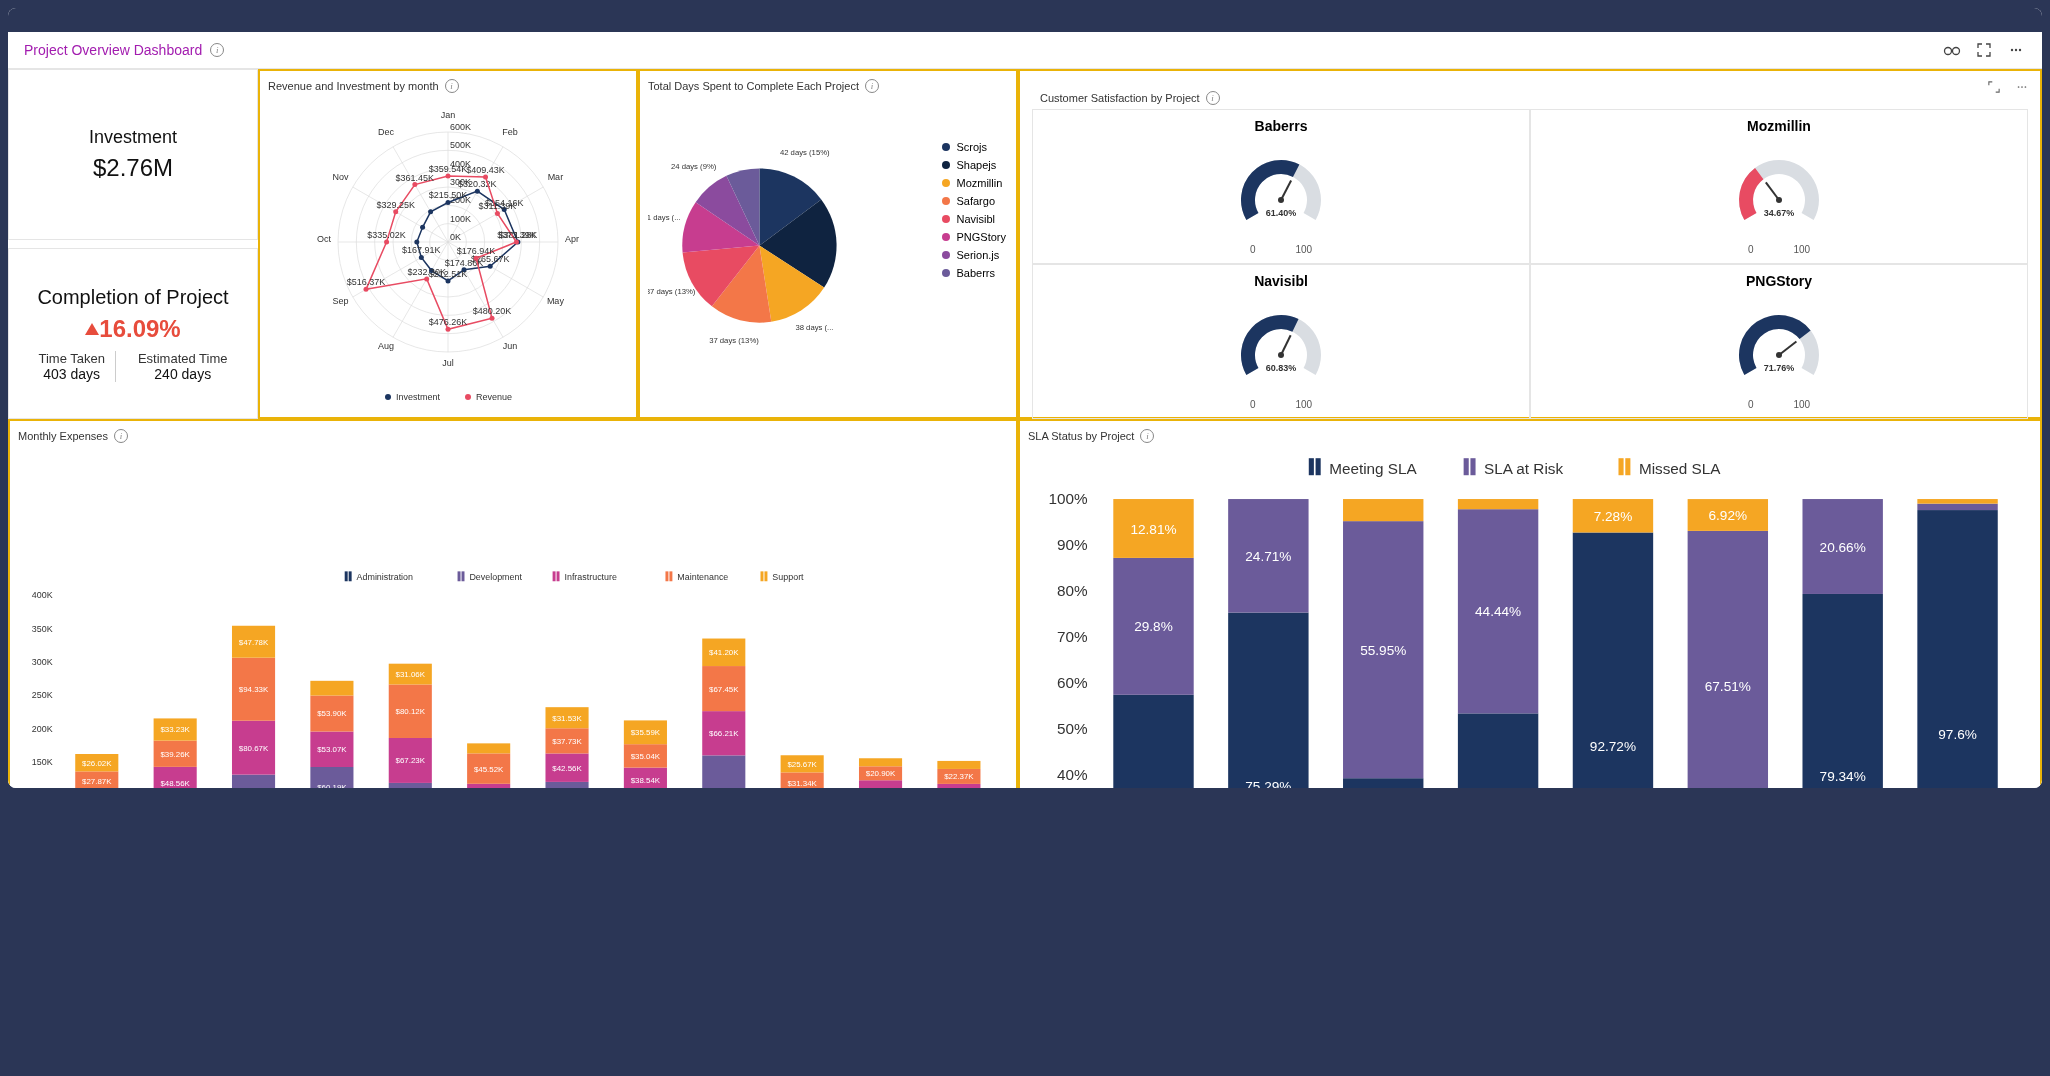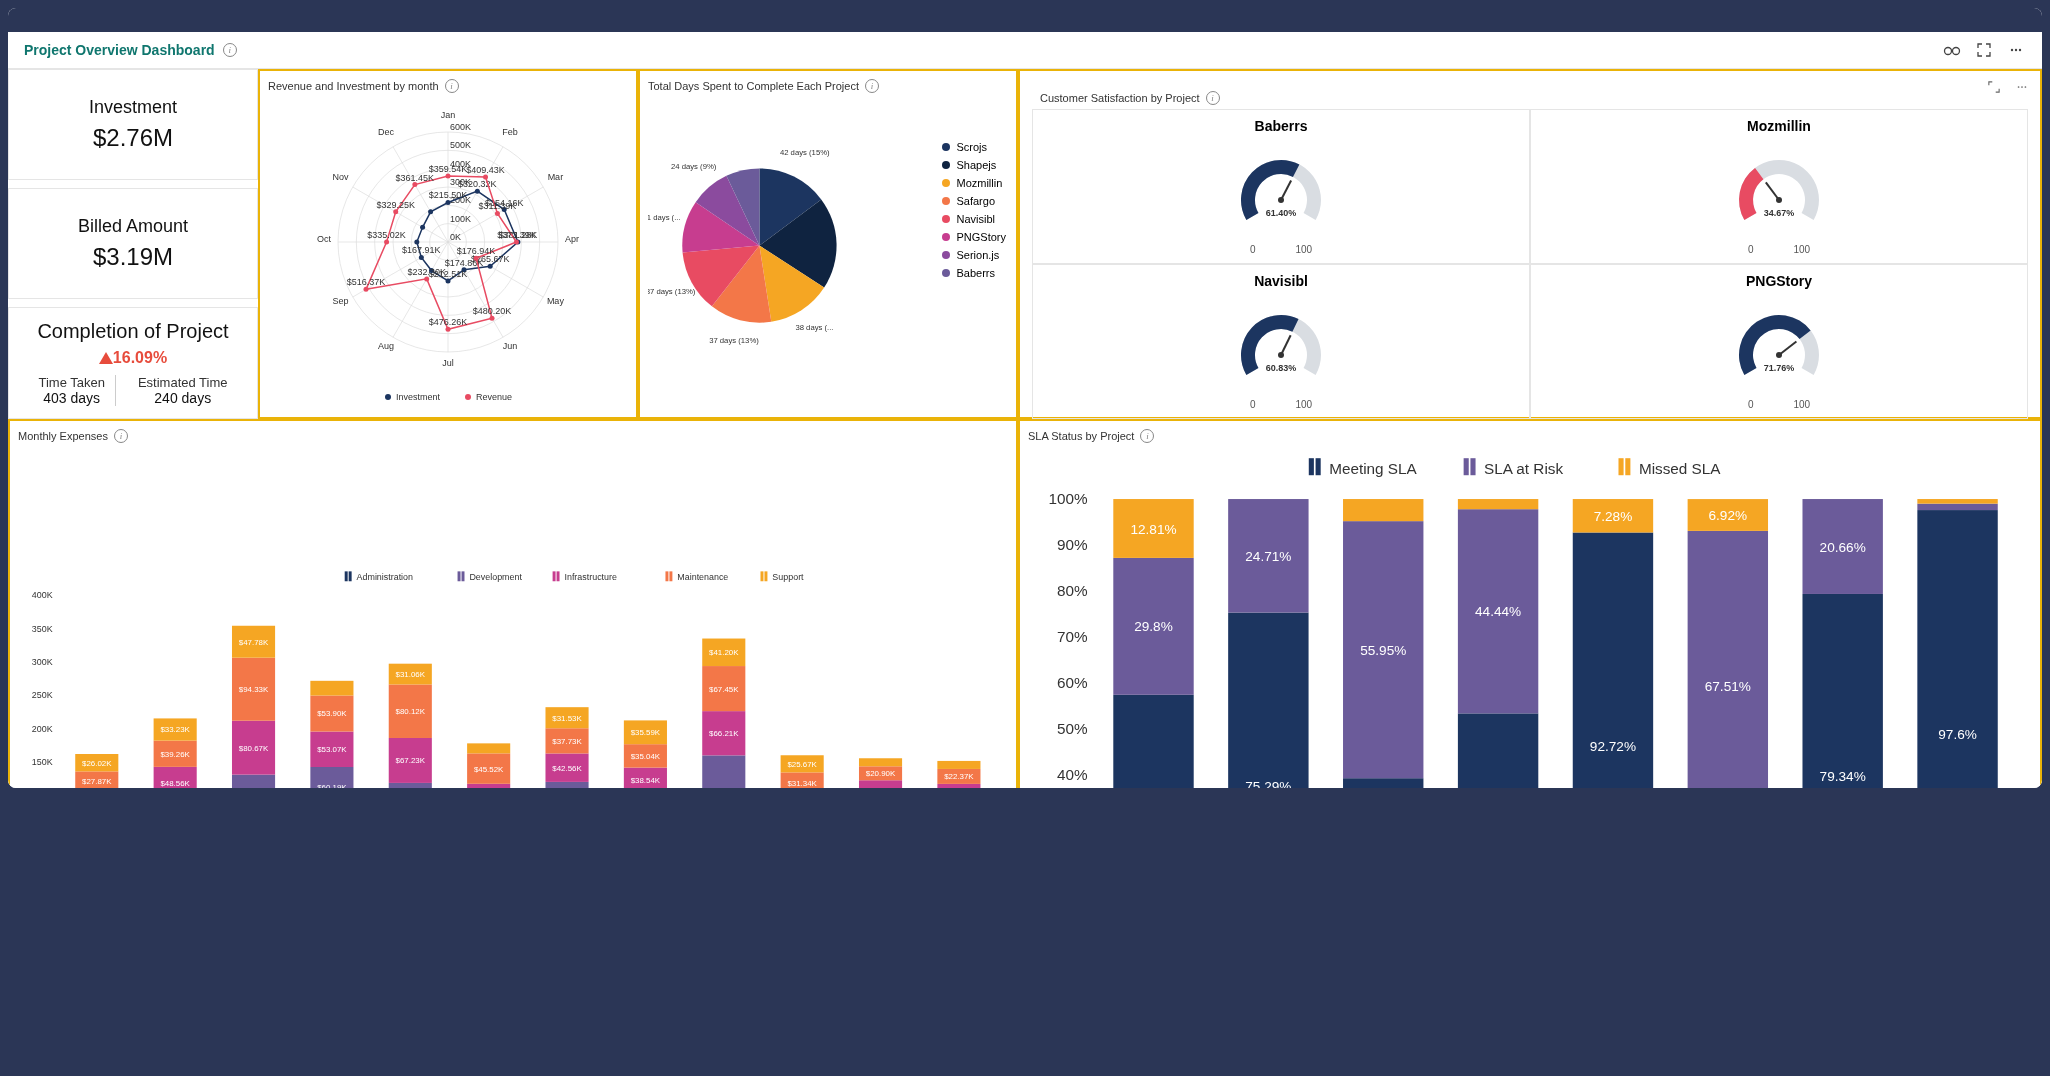--- a/index.html
+++ b/index.html
@@ -1,31 +1,31 @@
 <!DOCTYPE html>
 <html><head>
 <meta charset="utf-8">
 <style>
 *{box-sizing:border-box;margin:0;padding:0;font-family:Arial,Helvetica,sans-serif}
 body{background:#2b3656;padding:8px}
 .app-frame{background:#fff;border-radius:8px;overflow:hidden;width:100%;height:780px;display:flex;flex-direction:column}
 .top-bar{height:24px;background:#2b3656}
 .header{display:flex;align-items:center;justify-content:space-between;padding:8px 16px;border-bottom:1px solid #e5e5e5}
 .header-left{display:flex;align-items:center;gap:8px}
-.header-title{font-size:14px;font-weight:700;color:#0f766e}
+.header-title{font-size:14px;font-weight:400;color:#a21caf}
 .icon-btn{width:20px;height:20px;display:inline-flex;align-items:center;justify-content:center;cursor:pointer;color:#555}
 .header-right{display:flex;gap:12px;align-items:center}
 .content{flex:1;display:grid;grid-template-columns:250px 380px 380px 1fr;grid-template-rows:350px 1fr;gap:0;overflow:hidden}
 .panel{border:2px solid #eab308;padding:8px;position:relative;background:#fff}
 .panel-title{font-size:11px;color:#333;margin-bottom:4px;display:flex;align-items:center;gap:6px}
 .kpi-stack{display:flex;flex-direction:column;gap:8px;border:none;padding:0}
 .kpi-card{flex:1;border:1px solid #e5e5e5;padding:12px;text-align:center;display:flex;flex-direction:column;justify-content:center}
 .kpi-label{font-size:18px;color:#111;margin-bottom:6px}
 .kpi-value{font-size:24px;font-weight:400;color:#111}
-.comp-delta{color:#e74c3c;font-size:16px;font-weight:600;display:flex;align-items:center;justify-content:center;gap:0}
+.comp-delta{color:#e74c3c;font-size:24px;font-weight:600;display:flex;align-items:center;justify-content:center;gap:0}
 .comp-row{display:flex;justify-content:center;gap:12px;margin-top:8px;font-size:13px}
 .comp-col{padding:0 10px}
 .comp-col:first-child{border-right:1px solid #ccc}
 .comp-small-label{font-size:13px;color:#333}
 .comp-small-val{font-size:14px;color:#111}
 .radar-wrap,.pie-wrap,.bars-wrap{width:100%;height:calc(100% - 20px)}
 .lg-dot{width:8px;height:8px;border-radius:2px;display:inline-block}
 .gauges{display:grid;grid-template-columns:1fr 1fr;gap:0;padding:0}
 .gauge-cell{border:1px solid #e5e5e5;padding:8px 4px;text-align:center}
 .gauge-title{font-size:14px;font-weight:600;margin-bottom:4px}
@@ -72,24 +72,20 @@
         </span>
   </div>
 </div>
 
 <div class="content">
 
 <div class="kpi-stack">
   <div class="kpi-card">
     <div class="kpi-label">Investment</div>
     <div class="kpi-value">$2.76M</div>
-  </div>
-  <div class="kpi-card">
-    <div class="kpi-label">Billed Amount</div>
-    <div class="kpi-value">$3.19M</div>
   </div>
   <div class="kpi-card">
     <div class="kpi-label" style="font-size:20px">Completion of Project</div>
     <div class="comp-delta">
       <svg width="14" height="12">
               <path d="M7 0L14 12H0Z" fill="#e74c3c"></path>
             </svg>
       <span>16.09%</span>
     </div>
     <div class="comp-row">

